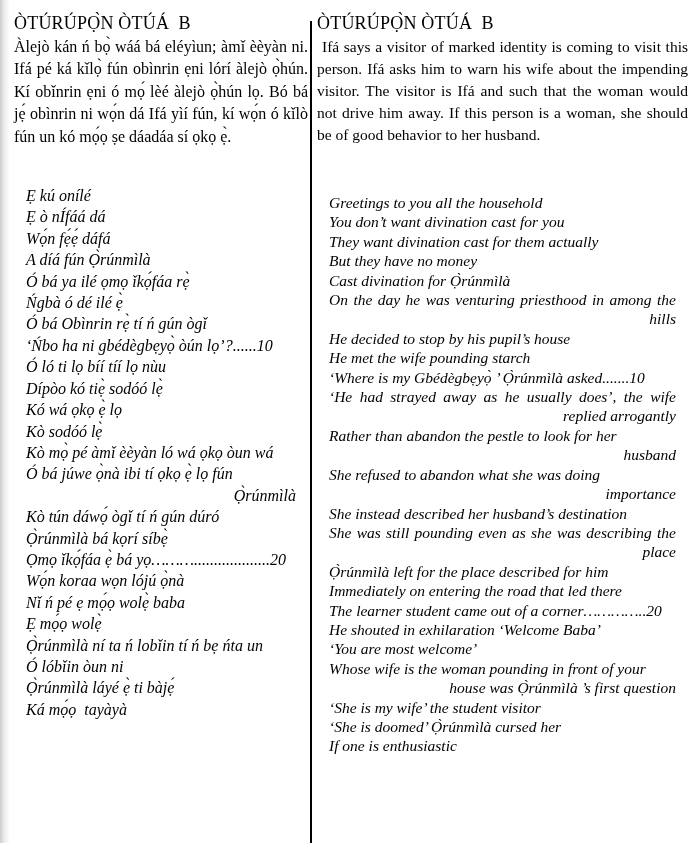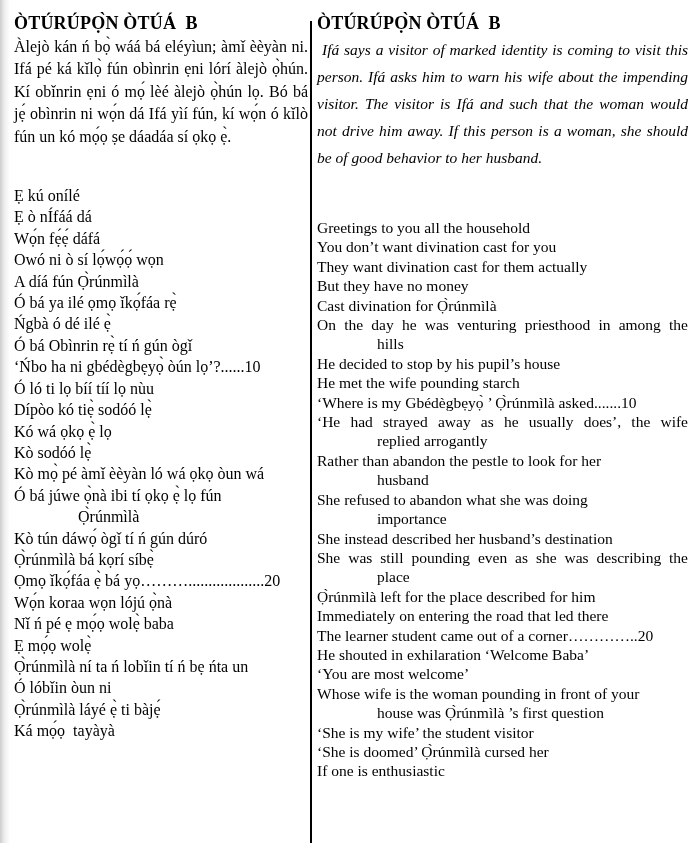--- a/index.html
+++ b/index.html
@@ -15,34 +15,34 @@
     opacity:.75;pointer-events:none;
   }
   .divider{
     position:absolute;left:310px;top:21px;width:2px;height:822px;
     background:#000;
   }
   .col{position:absolute;top:13px;}
   .col-left{left:14px;width:294px;}
   .col-right{left:317px;width:371px;}
   .title{
-    font-size:18px;font-weight:700;line-height:21px;margin:0;
+    font-size:18px;font-weight:400;line-height:21px;margin:0;
     white-space:pre;letter-spacing:.2px;
   }
   .intro{margin:2px 0 0 0;text-align:justify;}
   .col-left .intro{font-size:16px;line-height:22.4px;}
-  .col-right .intro{font-size:15.5px;line-height:27px;text-indent:5px;font-style:italic;}
-  .verse{margin:0;}
+  .col-right .intro{font-size:15.5px;line-height:22px;text-indent:5px;}
+  .verse{margin:12px;font-style:italic;}
   .col-left .verse{margin-top:37px;font-size:16px;}
   .col-right .verse{margin-top:47px;font-size:15.5px;}
   .col-left .vline{line-height:21.4px;}
   .col-right .vline{line-height:19.4px;}
   .vline .first{display:block;white-space:pre-wrap;}
   .vline.jfirst .first{white-space:normal;text-align:justify;text-align-last:justify;}
-  .vline .cont{display:block;}
+  .vline .cont{display:block;text-align:right;}
   .col-left .cont{padding-left:64px;}
   .col-right .cont{padding-left:60px;}
 </style>
 </head>
 <body>
 
 <div class="page">
   <div class="scan-edge"></div>
   <div class="divider"></div>
 
@@ -53,23 +53,20 @@
         <div class="vline">
           <span class="first">Ẹ kú onílé</span>
         </div>
         <div class="vline">
           <span class="first">Ẹ ò nÍfáá dá</span>
         </div>
         <div class="vline">
           <span class="first">Wọ́n fẹ́ẹ́ dáfá</span>
         </div>
         <div class="vline">
-          <span class="first">Owó ni ò sí lọ́wọ́ọ́ wọn</span>
-        </div>
-        <div class="vline">
           <span class="first">A díá fún Ọ̀rúnmìlà</span>
         </div>
         <div class="vline">
           <span class="first">Ó bá ya ilé ọmọ ǐkọ́fáa rẹ̀</span>
         </div>
         <div class="vline">
           <span class="first">Ńgbà ó dé ilé ẹ̀</span>
         </div>
         <div class="vline">
           <span class="first">Ó bá Obìnrin rẹ̀ tí ń gún ògǐ</span>

